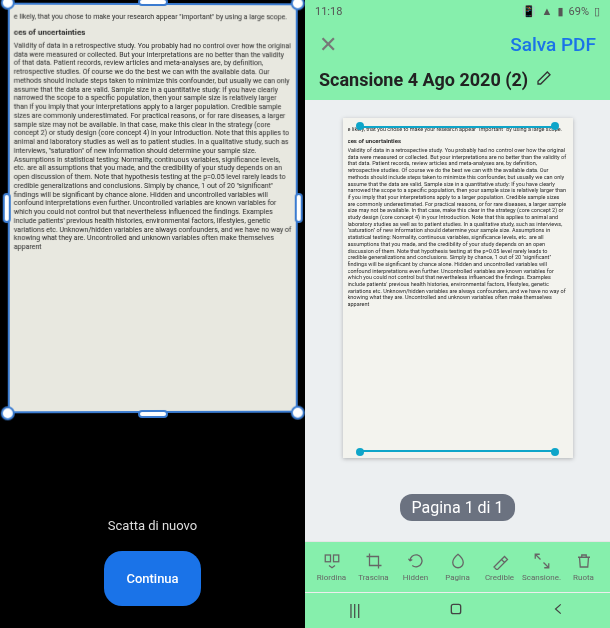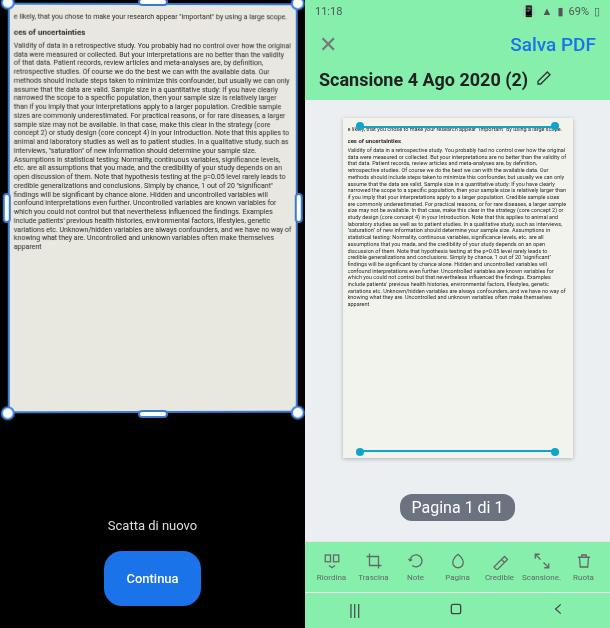--- a/index.html
+++ b/index.html
@@ -152,21 +152,21 @@
     <div class="tool">
         <div class="ic"><svg viewBox="0 0 24 24" fill="none" stroke="#666" stroke-width="1.7">
             <path d="M6 2v16h16M2 6h16v16"></path>
           </svg></div>
         <span>Trascina</span>
       </div>
     <div class="tool">
         <div class="ic"><svg viewBox="0 0 24 24" fill="none" stroke="#666" stroke-width="1.7">
             <path d="M4 12a8 8 0 1 1 3 6M4 12l-2-3M4 12l3-2"></path>
           </svg></div>
-        <span>Note</span>
+        <span>Hidden</span>
       </div>
     <div class="tool">
         <div class="ic"><svg viewBox="0 0 24 24" fill="none" stroke="#666" stroke-width="1.7">
             <path d="M12 3c-5 4-7 8-7 11a7 7 0 0 0 14 0c0-3-2-7-7-11z"></path>
           </svg></div>
         <span>Pagina</span>
       </div>
     <div class="tool">
         <div class="ic"><svg viewBox="0 0 24 24" fill="none" stroke="#666" stroke-width="1.7">
             <path d="M4 20l10-10 4 4-10 10zM14 10l4-4 4 4-4 4"></path>

